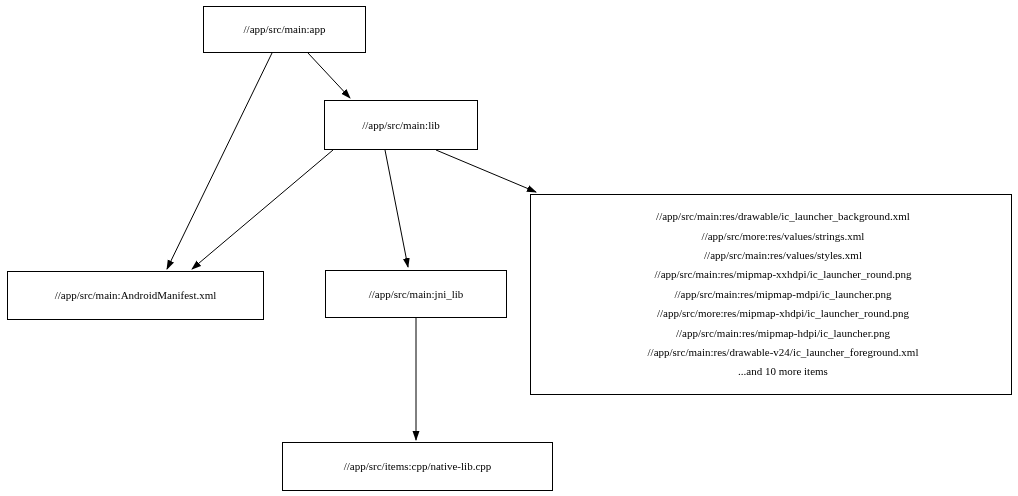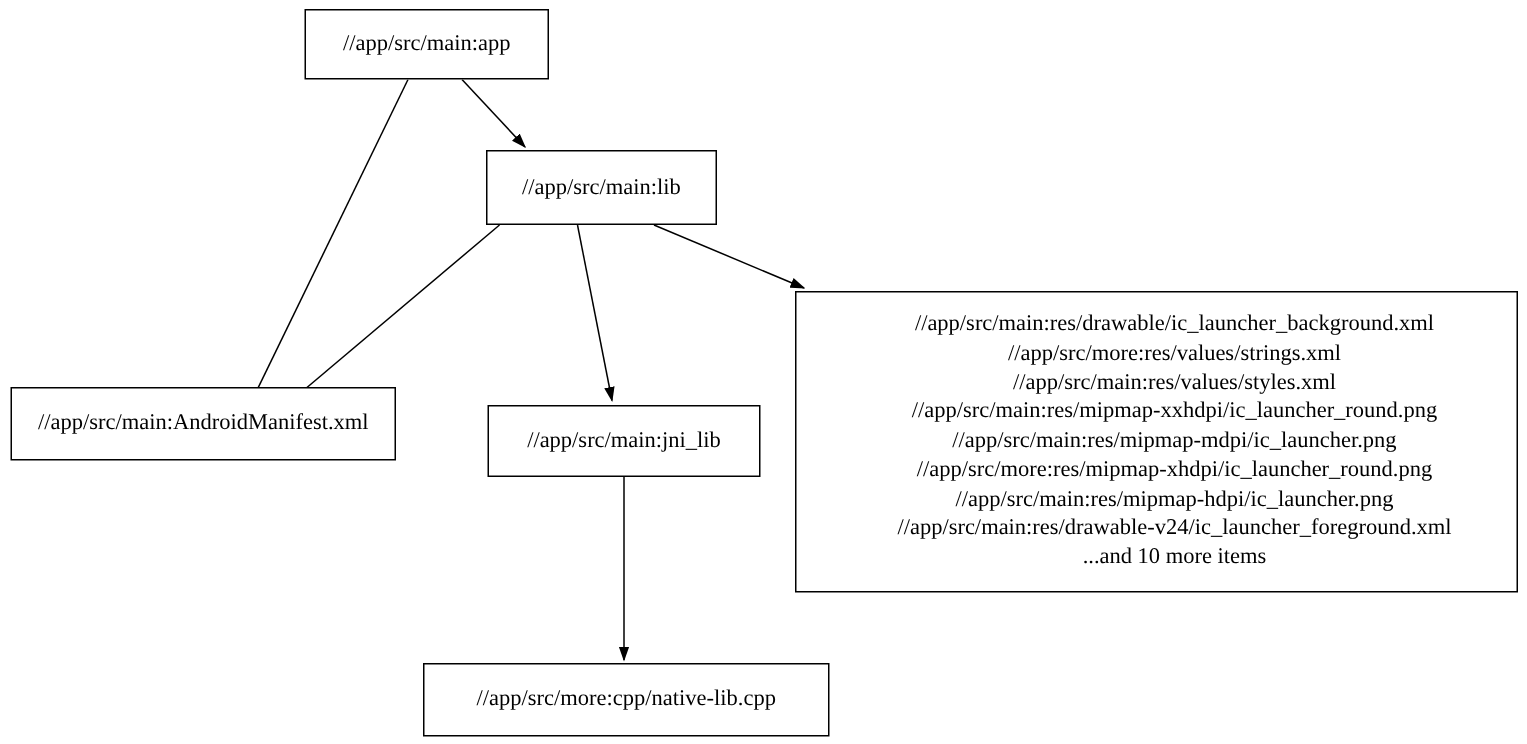--- a/index.html
+++ b/index.html
@@ -26,21 +26,21 @@
   .node {
     position: absolute;
     box-sizing: border-box;
     border: 1px solid #000000;
     background: #ffffff;
     display: flex;
     flex-direction: column;
     align-items: center;
     justify-content: center;
     text-align: center;
-    font-size: 15px;
+    font-size: 11px;
     line-height: 19px;
     white-space: nowrap;
   }
   .node .line {
     display: block;
   }
 </style>
 </head>
 <body>
 
@@ -61,37 +61,37 @@
   </svg>
 
   <div class="node" style="left:203px; top:6px; width:163px; height:47px;">
     <span class="line">//app/src/main:app</span>
   </div>
 
   <div class="node" style="left:302px; top:100px; width:154px; height:50px;margin-left:22px;">
     <span class="line">//app/src/main:lib</span>
   </div>
 
-  <div class="node" style="left:7px; top:258px; width:257px; height:49px;">
+  <div class="node" style="left:7px; top:271px; width:257px; height:49px;">
     <span class="line">//app/src/main:AndroidManifest.xml</span>
   </div>
 
   <div class="node" style="left:325px; top:270px; width:182px; height:48px;align-items:center;">
     <span class="line">//app/src/main:jni_lib</span>
   </div>
 
   <div class="node" style="left:530px; top:194px; width:482px; height:201px; line-height:19.4px;padding-left:24px;">
     <span class="line">//app/src/main:res/drawable/ic_launcher_background.xml</span>
     <span class="line">//app/src/more:res/values/strings.xml</span>
     <span class="line">//app/src/main:res/values/styles.xml</span>
     <span class="line">//app/src/main:res/mipmap-xxhdpi/ic_launcher_round.png</span>
     <span class="line">//app/src/main:res/mipmap-mdpi/ic_launcher.png</span>
     <span class="line">//app/src/more:res/mipmap-xhdpi/ic_launcher_round.png</span>
     <span class="line">//app/src/main:res/mipmap-hdpi/ic_launcher.png</span>
     <span class="line">//app/src/main:res/drawable-v24/ic_launcher_foreground.xml</span>
     <span class="line">...and 10 more items</span>
   </div>
 
   <div class="node" style="left:282px; top:442px; width:271px; height:49px;">
-    <span class="line">//app/src/more:cpp/native-lib.cpp</span>
+    <span class="line">//app/src/items:cpp/native-lib.cpp</span>
   </div>
 
 </div>
 
 </body></html>

